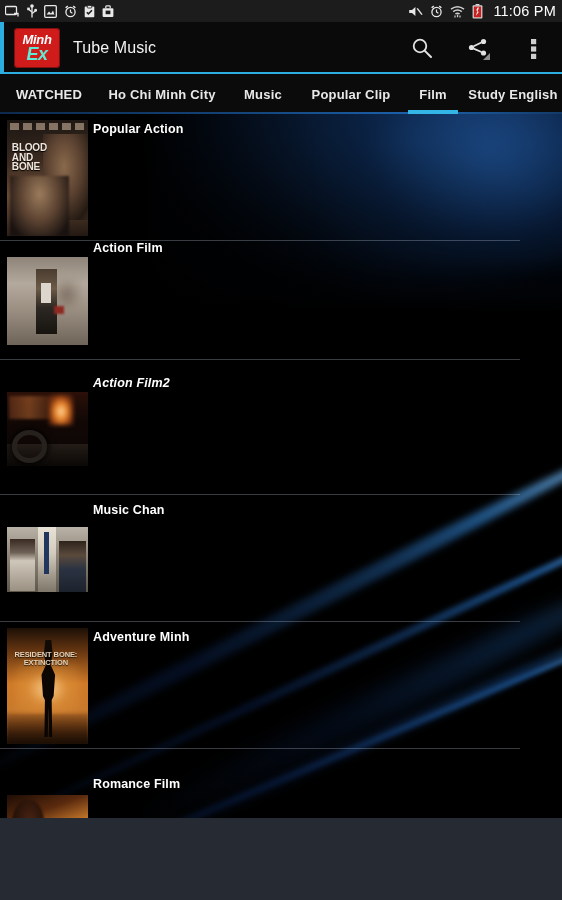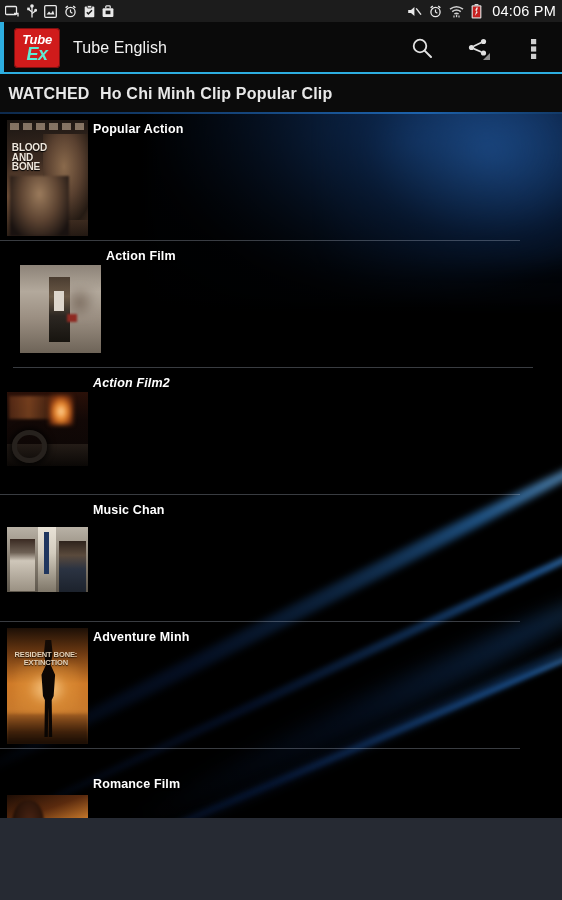--- a/index.html
+++ b/index.html
@@ -67,21 +67,21 @@
   .tabbar{
     position:absolute; top:74px; left:0; width:562px; height:40px;
     background:#0b0b0b; display:flex; align-items:stretch; z-index:25;
   }
   .tabbar:after{
     content:""; position:absolute; left:0; bottom:0; width:100%; height:2px;
     background:linear-gradient(90deg,#0d2a4d 0%,#15467d 45%,#1d63ad 75%,#123a68 100%);
   }
   .tab{
     display:flex; align-items:center; justify-content:center;
-    color:#e8e8e8; font-size:16px; font-weight:bold; position:relative;
+    color:#e8e8e8; font-size:13px; font-weight:bold; position:relative;
     padding:0 2px; white-space:nowrap; letter-spacing:.2px;
   }
   .tab.active:after{
     content:""; position:absolute; left:6px; right:6px; bottom:0; height:4px;
     background:#33b5e5; z-index:3;
   }
   .t0{ flex:0 0 98px; } .t1{ flex:0 0 128px; } .t2{ flex:0 0 74px; }
   .t3{ flex:0 0 102px; } .t4{ flex:0 0 62px; } .t5{ flex:0 0 98px; }
 
   
@@ -336,31 +336,31 @@
         <path d="M5.4 9 Q7.5 7.4 9.6 9" stroke="#cfcfcf" stroke-width="1.5" fill="none"></path>
         <rect x="6.9" y="9.6" width="1.3" height="2.6" fill="#cfcfcf"></rect>
         <path d="M5 10.4 L5 12.4 M10 10.4 L10 12.4" stroke="#cfcfcf" stroke-width="1.2"></path>
       </svg>
       <svg class="sicon" width="11" height="15" viewBox="0 0 11 15">
         <rect x="3.6" y="0" width="3.8" height="1.5" fill="#d8d8d8"></rect>
         <rect x="0.6" y="1.3" width="9.8" height="13.2" rx="1" fill="#d8d8d8"></rect>
         <rect x="1.8" y="2.5" width="7.4" height="10.8" fill="#c62020"></rect>
         <path d="M5.5 3.4 L4.1 6.6 L5.4 6.6 L3.9 11.8 L7 7.8 L5.6 7.8 L6.9 3.4 Z" fill="#f0f0f0"></path>
       </svg>
-      <div class="clock">04:06 PM</div>
+      <div class="clock">11:06 PM</div>
     </div>
   </div>
 
   <div class="edge-accent"></div>
   <div class="appbar">
     <div class="logo">
-      <div class="logo-top">Tube</div>
+      <div class="logo-top">Minh</div>
       <div class="logo-bot">Ex</div>
     </div>
-    <div class="apptitle">Tube English</div>
+    <div class="apptitle">Tube Music</div>
 
     <div class="actions">
       <div class="act">
         <svg width="22" height="22" viewBox="0 0 22 22">
           <circle cx="9" cy="9" r="6.3" fill="none" stroke="#e2e2e2" stroke-width="1.8"></circle>
           <path d="M13.6 13.6 L20 20" stroke="#e2e2e2" stroke-width="2" stroke-linecap="round"></path>
         </svg>
       </div>
       <div class="act">
         <svg width="24" height="24" viewBox="0 0 24 24">
@@ -379,24 +379,33 @@
         </svg>
       </div>
     </div>
   </div>
 
   <div class="tabbar">
     <div class="tab t0">
       <span>WATCHED</span>
     </div>
     <div class="tab t1">
-      <span>Ho Chi Minh Clip</span>
+      <span>Ho Chi Minh City</span>
+    </div>
+    <div class="tab t2">
+      <span>Music</span>
     </div>
     <div class="tab t3">
       <span>Popular Clip</span>
+    </div>
+    <div class="tab t4 active">
+      <span>Film</span>
+    </div>
+    <div class="tab t5">
+      <span>Study English</span>
     </div>
   </div>
 
   <div class="content">
 
     <div class="wall">
       <div class="glow-top"></div>
       <div class="glow-top2"></div>
       <div class="streak s4"></div>
       <div class="streak s1"></div>
@@ -414,21 +423,21 @@
           <div class="art">
             <div class="bb-bg"></div>
             <div class="bb-face"></div>
             <div class="bb-body"></div>
             <div class="bb-credits"></div>
             <div class="bb-title">BLOOD AND BONE</div>
           </div>
         </div>
       </div>
 
-      <div class="row" style="top:127px;margin-left:13px;">
+      <div class="row" style="top:119px;">
         <div class="row-title">Action Film</div>
         <div class="thumb" style="top:24px; width:81px; height:88px;">
           <div class="art">
             <div class="af-bg"></div>
             <div class="af-blur"></div>
             <div class="af-fig"></div>
             <div class="af-shirt"></div>
             <div class="af-red"></div>
           </div>
         </div>

